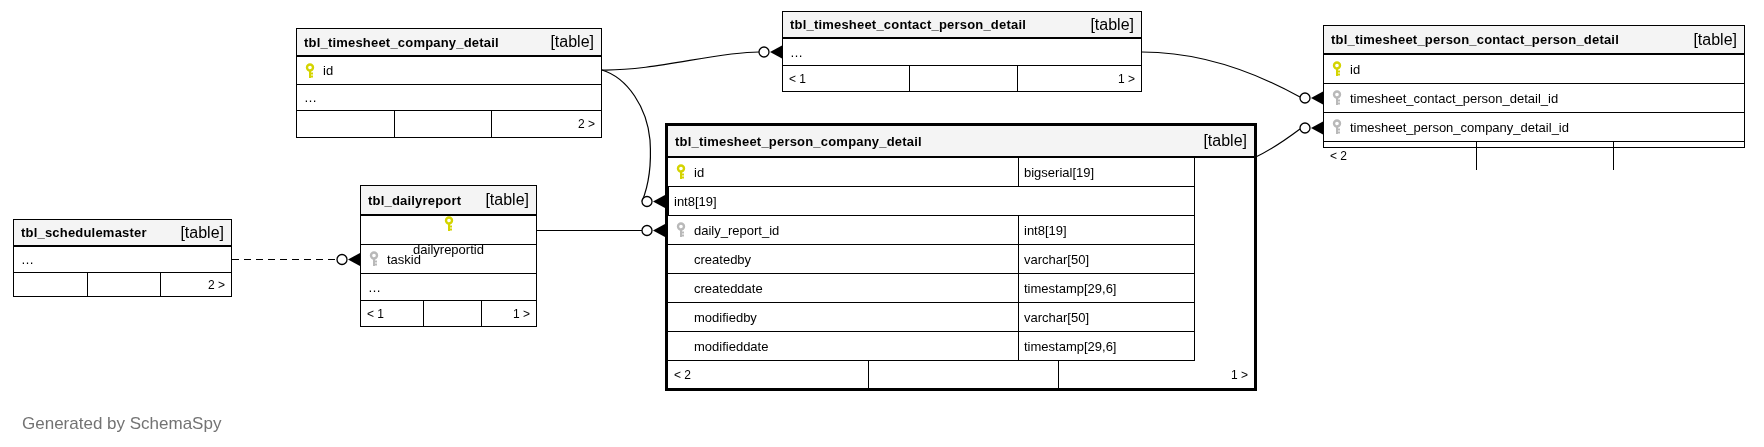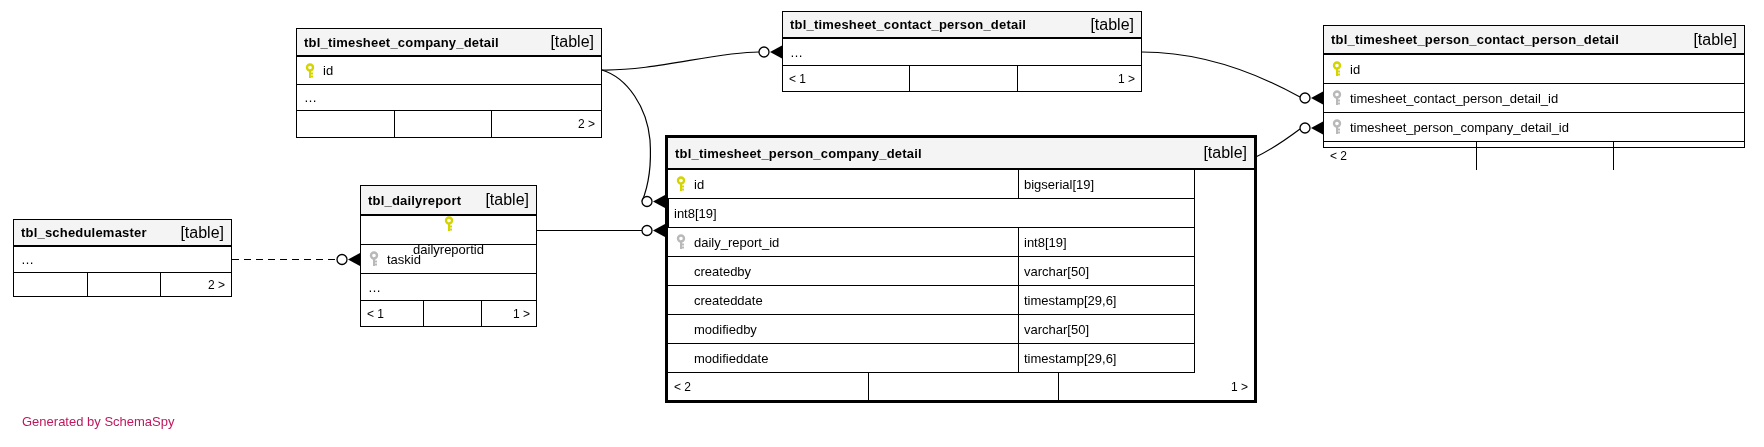--- a/index.html
+++ b/index.html
@@ -3,21 +3,21 @@
 <meta charset="utf-8">
 <style>
   html,body{margin:0;padding:0;}
   body{
     width:1764px;height:447px;position:relative;
     background:var(--canvas,#fff);
     font-family:"Liberation Sans",sans-serif;
     color:var(--text,#000);
   }
   .tbl{position:absolute;background:#fff;border:1px solid #000;box-sizing:border-box;}
-  .tbl.central{border-width:3px;margin-top:12px;}
+  .tbl.central{border-width:3px;}
   .tbl-h{display:flex;justify-content:space-between;align-items:center;
     background:var(--header_bg,#f4f4f4);border-bottom:2px solid #000;
     padding:0 7px;box-sizing:border-box;cursor:pointer;}
   .tname{font-weight:bold;font-size:13px;letter-spacing:.2px;white-space:nowrap;}
   .ttag{font-size:16px;white-space:nowrap;margin-left:10px;}
   .tbody{position:relative;}
   .trow{display:flex;align-items:center;border-bottom:1px solid #000;box-sizing:border-box;font-size:13px;}
   .key-slot{width:26px;display:flex;justify-content:center;flex:0 0 26px;}
   .key{display:block;}
   .key.pk path,.key.pk circle{stroke:var(--pk_key,#d4d400);}
@@ -27,21 +27,21 @@
   .cell{display:flex;align-items:center;height:100%;box-sizing:border-box;}
   .cell.namec{width:350px;flex:0 0 350px;}
   .cell.typec{width:176px;flex:0 0 176px;border-left:1px solid #000;padding-left:5px;white-space:nowrap;}
   .side-col{position:absolute;top:0;right:0;bottom:0;width:60px;border-left:1px solid #000;box-sizing:border-box;}
   .tfoot{display:flex;align-items:stretch;font-size:12px;box-sizing:border-box;}
   .fcell{display:flex;align-items:center;box-sizing:border-box;}
   .fcell.c2,.fcell.c3{border-left:1px solid #000;}
   .fcell.c1{padding-left:6px;}
   .fcell.c3{flex:1;justify-content:flex-end;padding-right:6px;}
   #connectors{position:absolute;left:0;top:0;pointer-events:none;}
-  #credit{position:absolute;left:22px;top:414px;font-size:13px;color:#be185d;}
+  #credit{position:absolute;left:22px;top:414px;font-size:17px;color:#737373;}
 </style>
 </head>
 <body>
 
 <svg id="connectors" width="1764" height="447" viewBox="0 0 1764 447">
    dailyreport.taskid --&gt;
   <path d="M232,259.5 H337" stroke="#000" stroke-width="1.2" fill="none" stroke-dasharray="7 5"></path>
   <circle cx="342" cy="259.5" r="5" fill="#fff" stroke="#000" stroke-width="1.3"></circle>
   <polygon points="360,253 360,266 348,259.5" fill="#000"></polygon>
 

